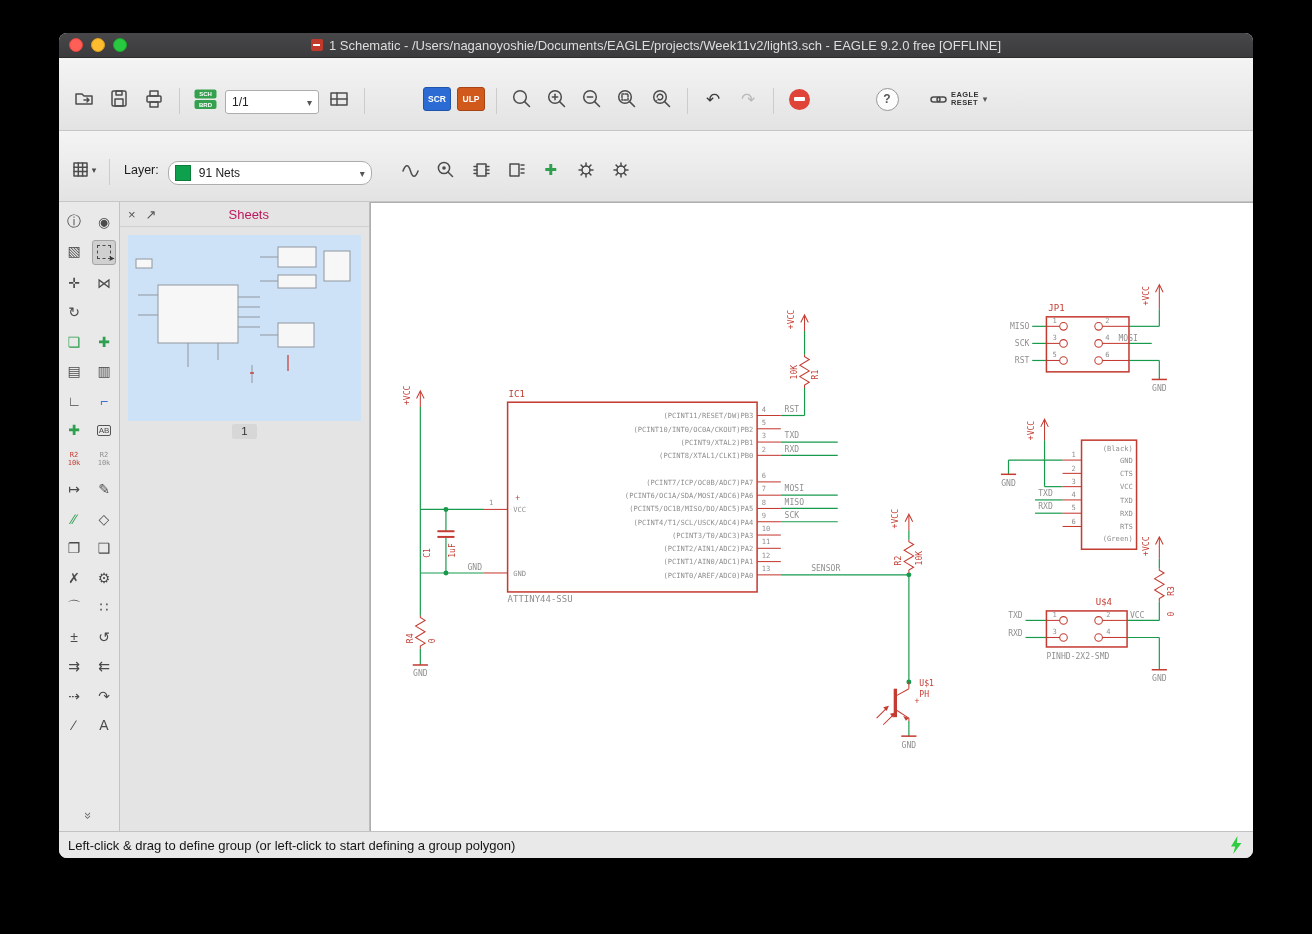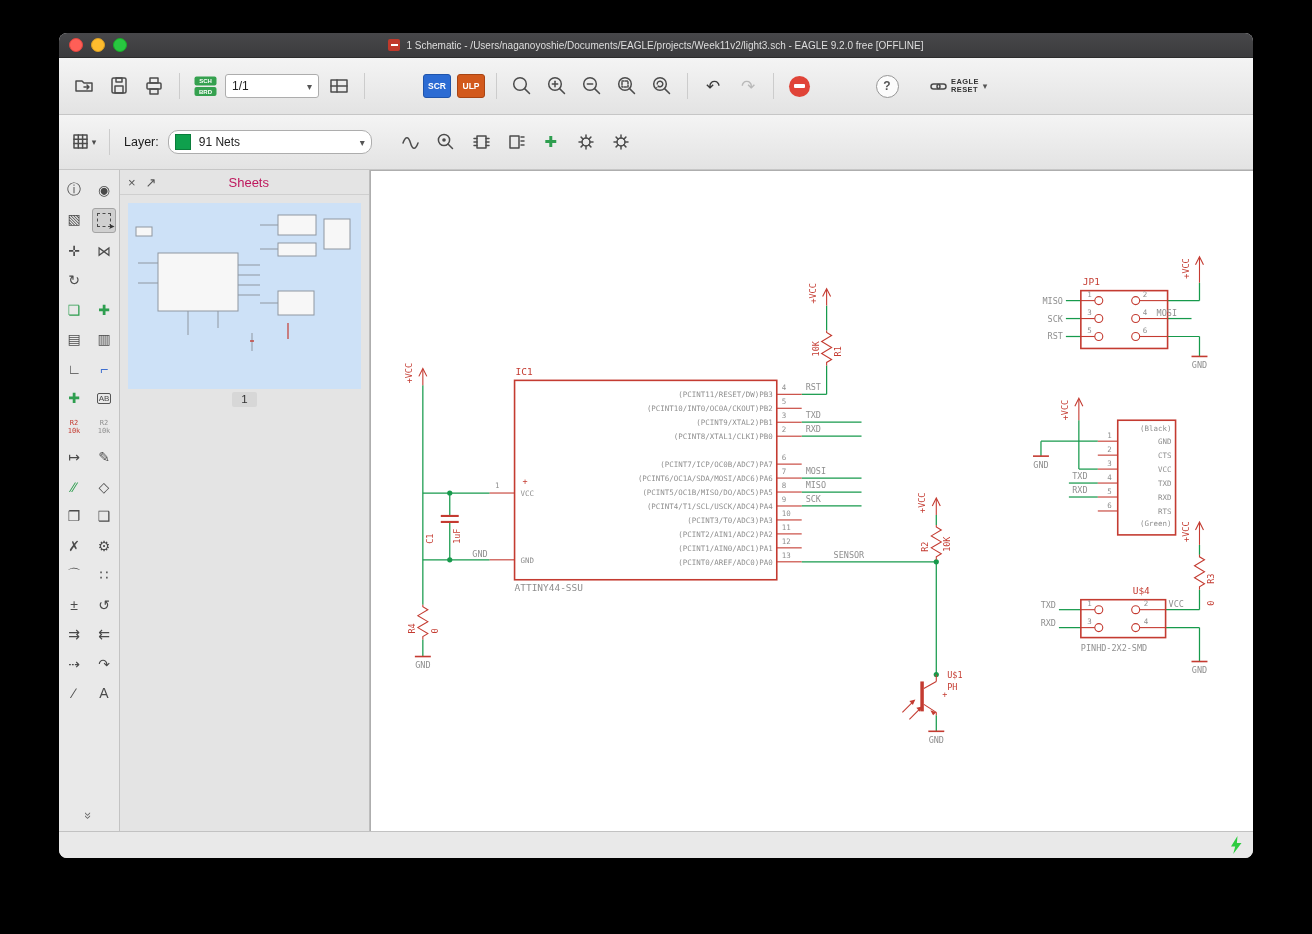--- a/index.html
+++ b/index.html
@@ -6,25 +6,25 @@
   body{width:1312px;height:934px;position:relative;font-family:"Liberation Sans",sans-serif;overflow:hidden;}
   #window{position:absolute;left:59px;top:33px;width:1194px;height:825px;border-radius:8px;overflow:hidden;
     box-shadow:0 25px 70px rgba(0,0,0,.65);display:flex;flex-direction:column;background:#ececec;}
   
   .titlebar{height:24px;flex:0 0 auto;background:linear-gradient(#47474a,#3b3b3d);display:flex;align-items:center;position:relative;border-bottom:1px solid #2c2c2c;}
   .lights{position:absolute;left:10px;top:0;height:100%;display:flex;align-items:center;gap:8px;}
   .light{width:12px;height:12px;border-radius:50%;}
   .light.red{background:#ff5f57;border:1px solid #e0443e;}
   .light.yellow{background:#febc2e;border:1px solid #d89e24;}
   .light.green{background:#28c840;border:1px solid #1aab29;}
-  .title-wrap{margin:0 auto;display:flex;align-items:center;gap:6px;color:#dedede;font-size:10px;}
+  .title-wrap{margin:0 auto;display:flex;align-items:center;gap:6px;color:#dedede;font-size:13px;}
   .doc-icon{width:12px;height:12px;background:#c0392b;border-radius:2px;display:inline-flex;align-items:center;justify-content:center;}
   .doc-icon i{display:block;width:7px;height:1.5px;background:#fff;}
   
-  .toolbar{flex:0 0 auto;display:flex;align-items:center;background:linear-gradient(#f4f4f4,#e3e3e3);border-bottom:1px solid #c6c6c6;padding:8px 10px;gap:5px;}
+  .toolbar{flex:0 0 auto;display:flex;align-items:flex-end;background:linear-gradient(#f4f4f4,#e3e3e3);border-bottom:1px solid #c6c6c6;padding:16px 10px;gap:5px;}
   .toolbar.row1{height:40px;}
   .toolbar.row2{height:38px;}
   .tbtn{min-width:30px;height:30px;display:flex;align-items:center;justify-content:center;border-radius:4px;color:#4c4c4c;}
   .tsep{width:1px;height:26px;background:#cccccc;margin:0 5px;}
   .ico{stroke:#4c4c4c;fill:none;stroke-width:1.5;stroke-linecap:round;stroke-linejoin:round;}
   .dropdown{height:22px;background:#fff;border:1px solid #adadad;border-radius:3px;display:flex;align-items:center;font-size:12px;color:#222;padding:0 6px;gap:8px;}
   .dropdown .caret{color:#555;font-size:10px;margin-left:auto;}
   .sheet-select{width:80px;}
   .layer-select{width:190px;border-radius:10px;}
   .swatch{width:14px;height:14px;background:#0fa04d;border:1px solid #0a7d3b;}
@@ -231,21 +231,21 @@
       <svg width="18" height="18">
           <rect class="ico" x="2" y="2" width="13" height="13" stroke-width="1.1"></rect>
           <line class="ico" x1="6.3" y1="2" x2="6.3" y2="15" stroke-width="1.1"></line>
           <line class="ico" x1="10.6" y1="2" x2="10.6" y2="15" stroke-width="1.1"></line>
           <line class="ico" x1="2" y1="6.3" x2="15" y2="6.3" stroke-width="1.1"></line>
           <line class="ico" x1="2" y1="10.6" x2="15" y2="10.6" stroke-width="1.1"></line>
         </svg>
       <span class="caret" style="font-size:9px;margin-left:2px;">▾</span>
     </div>
     <div class="tsep"></div>
-    <span class="coords" style="margin:0 4px;">Layer:</span>
+    <span class="coords" style="margin:8px 4px;">Layer:</span>
     <div class="dropdown layer-select">
       <span class="swatch"></span>
       <span>91 Nets</span>
       <span class="caret">▾</span>
     </div>
     <div style="width:14px"></div>
     <div class="tbtn">
       <svg width="19" height="19">
           <path class="ico" d="M2,10 C4.5,3 7.5,3 9.5,10 C11.5,17 14.5,17 17,10" stroke-width="1.6"></path>
         </svg>
@@ -749,20 +749,21 @@
             <line class="rl2" x1="823" y1="492" x2="839" y2="492"></line>
             <text class="st s8 g" x="831" y="504" text-anchor="middle">GND</text>
           </g>
 
         </svg>
       </div>
     </div>
   </div>
 
   <div class="statusbar">
+    <span>Left-click &amp; drag to define group (or left-click to start defining a group polygon)</span>
     <span class="bolt">
       <svg width="16" height="20" viewBox="0 0 16 20">
           <path d="M9.5,1 L3,11.5 h4.2 L5.2,19 L13.5,8 h-4.6 Z" fill="#2ecc40"></path>
         </svg>
     </span>
   </div>
 
 </div>
 
 </body></html>

